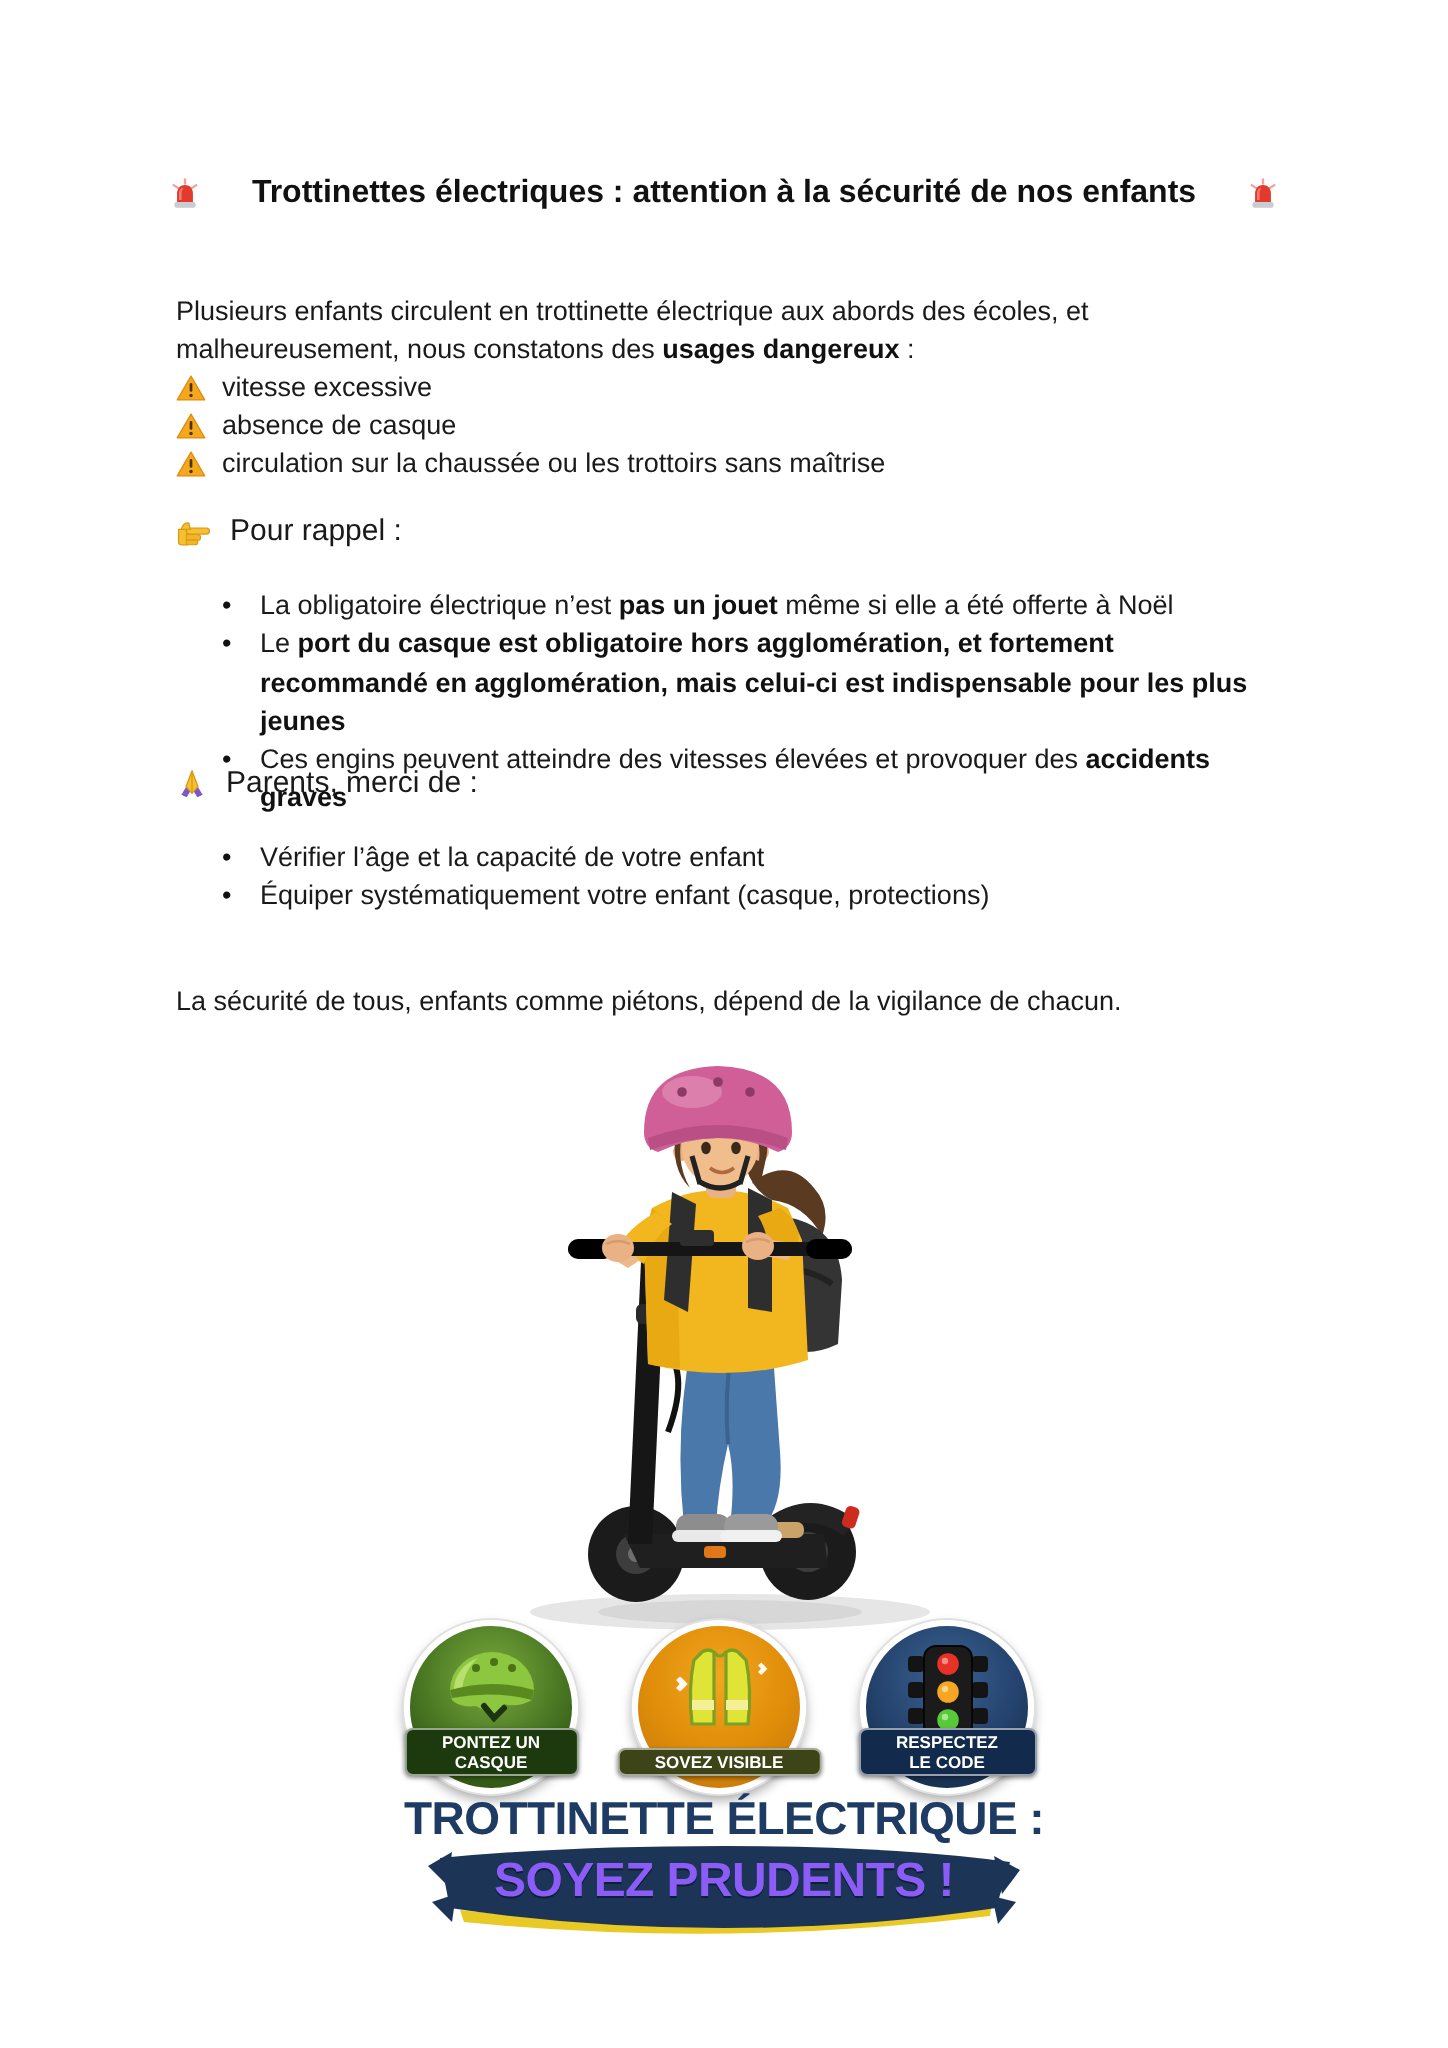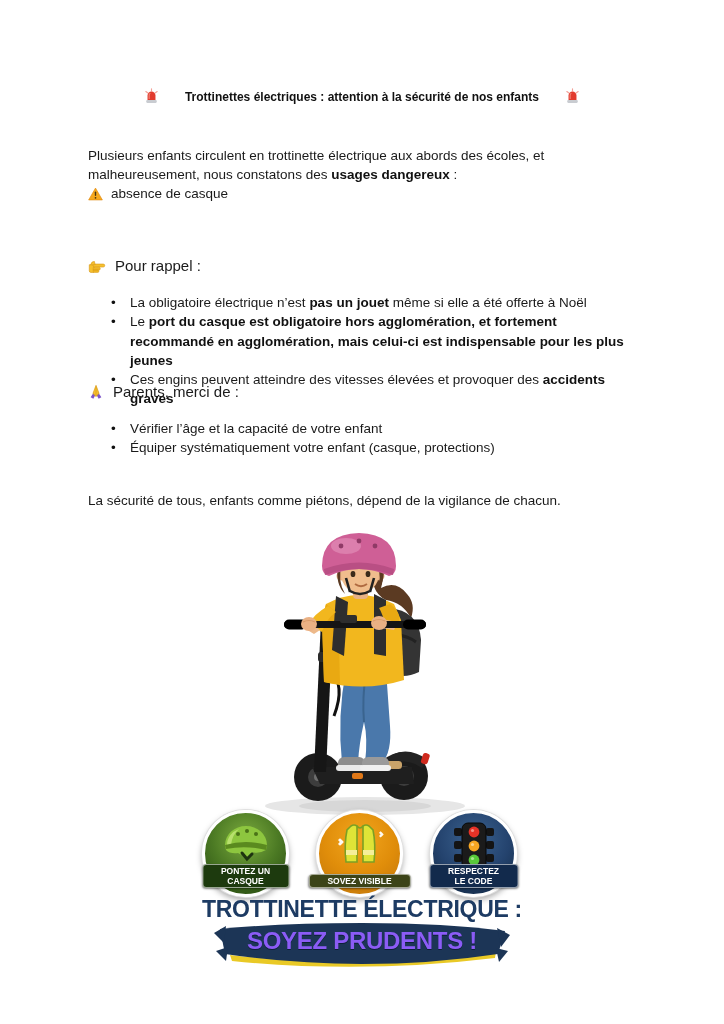--- a/index.html
+++ b/index.html
@@ -4,21 +4,21 @@
 <style>
   html,body{margin:0;padding:0;background:#ffffff;}
   .page{
     position:relative;width:724px;height:1024px;background:#fff;overflow:hidden;
     font-family:"Liberation Sans","DejaVu Sans",sans-serif;color:#1a1a1a;
   }
   
   .title{
     position:absolute;top:88px;left:0;width:724px;margin:0;
     display:flex;justify-content:center;align-items:center;gap:25px;
-    font-size:12px;font-weight:bold;color:#111;
+    font-size:16px;font-weight:bold;color:#111;
   }
   .ic{display:inline-flex;align-items:center;justify-content:center;}
   
   .intro{
     position:absolute;top:146px;left:88px;width:500px;margin:0;
     font-size:13.5px;line-height:19px;
   }
   .intro b,.list b{font-weight:bold;color:#111;text-align:right;}
   
   .warnings{position:absolute;top:184px;left:88px;}
@@ -114,21 +114,41 @@
 
   <div class="warnings">
     <div class="warn-row">
       <span class="ic">
         <svg width="15" height="14" viewBox="0 0 24 22">
             <path d="M12 1.5 L23 20.5 H1 Z" fill="#f6a81c" stroke="#e0890e" stroke-width="1" stroke-linejoin="round"></path>
             <rect x="10.9" y="7" width="2.2" height="7" rx="1.1" fill="#4a3510"></rect>
             <circle cx="12" cy="17" r="1.4" fill="#4a3510"></circle>
           </svg>
       </span>
+      <span>vitesse excessive</span>
+    </div>
+    <div class="warn-row">
+      <span class="ic">
+        <svg width="15" height="14" viewBox="0 0 24 22">
+            <path d="M12 1.5 L23 20.5 H1 Z" fill="#f6a81c" stroke="#e0890e" stroke-width="1" stroke-linejoin="round"></path>
+            <rect x="10.9" y="7" width="2.2" height="7" rx="1.1" fill="#4a3510"></rect>
+            <circle cx="12" cy="17" r="1.4" fill="#4a3510"></circle>
+          </svg>
+      </span>
       <span>absence de casque</span>
+    </div>
+    <div class="warn-row">
+      <span class="ic">
+        <svg width="15" height="14" viewBox="0 0 24 22">
+            <path d="M12 1.5 L23 20.5 H1 Z" fill="#f6a81c" stroke="#e0890e" stroke-width="1" stroke-linejoin="round"></path>
+            <rect x="10.9" y="7" width="2.2" height="7" rx="1.1" fill="#4a3510"></rect>
+            <circle cx="12" cy="17" r="1.4" fill="#4a3510"></circle>
+          </svg>
+      </span>
+      <span>circulation sur la chaussée ou les trottoirs sans maîtrise</span>
     </div>
   </div>
 
   <div class="sec-head rappel">
     <span class="ic">
       <svg width="18" height="14" viewBox="0 0 28 20">
         <path d="M2 8 h8 v10 a2.5 2.5 0 0 1 -2.5 2 h-3 A2.5 2.5 0 0 1 2 17.5 Z" fill="#f6c02e" stroke="#d89a1a" stroke-width="1"></path>
         <rect x="8" y="7" width="18" height="4.6" rx="2.3" fill="#f6c02e" stroke="#d89a1a" stroke-width="1"></rect>
         <path d="M8 12 h9 a2.2 2.2 0 0 1 0 4.4 H8 Z M8 16 h7 a2 2 0 0 1 0 4 H8 Z" fill="#f0b624" stroke="#d89a1a" stroke-width=".8"></path>
         <path d="M4 8 q2 -6 6 -5 l1 5 Z" fill="#f6c02e" stroke="#d89a1a" stroke-width="1"></path>

